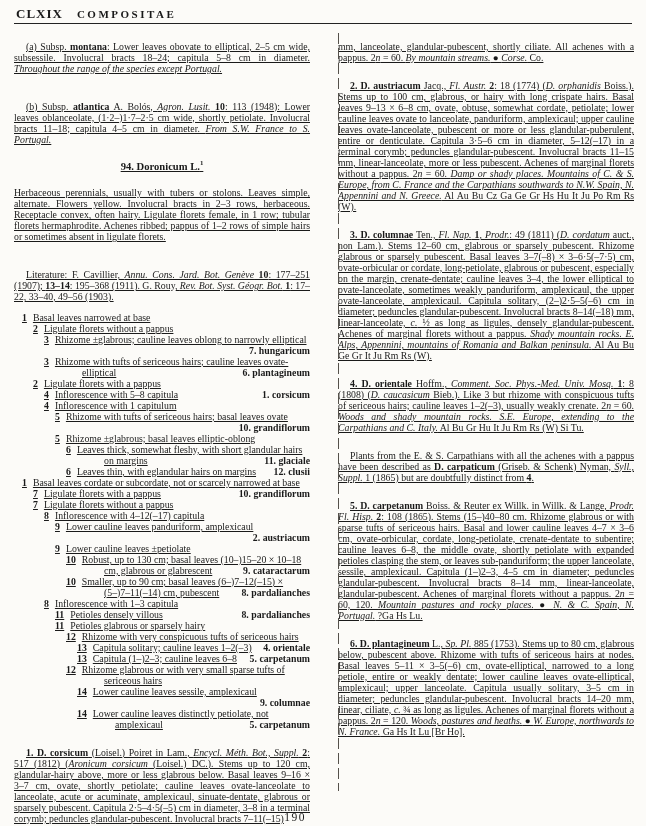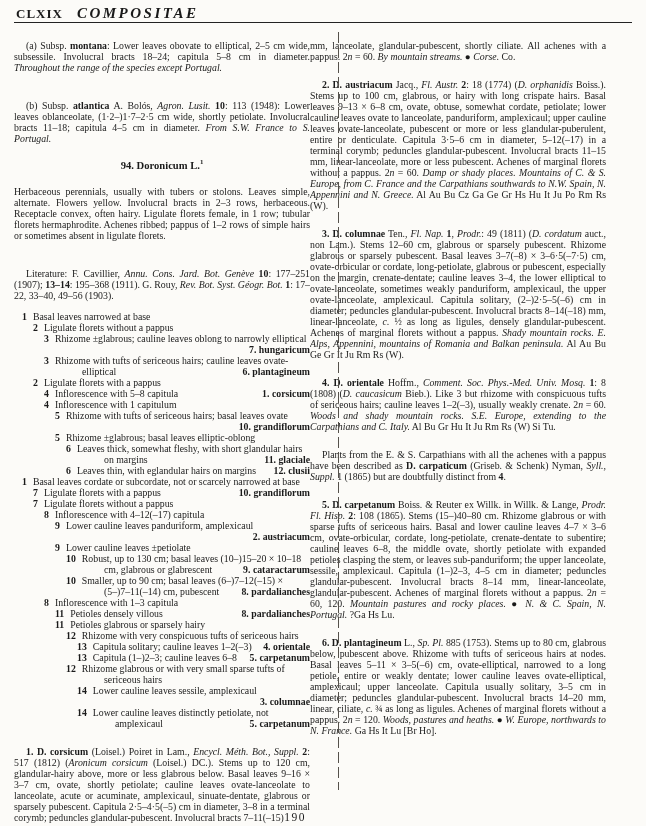--- a/index.html
+++ b/index.html
@@ -6,24 +6,24 @@
   .page {
     width:646px; height:826px; margin:0 auto; box-sizing:border-box;
     background:#fcfbf8; color:#1a1a1a;
     font-family:"Liberation Serif","DejaVu Serif",serif;
     font-size:9.8px; line-height:11px;
     padding:8px 14px 6px; position:relative; overflow:hidden;
   }
   
   .running-head { display:flex; align-items:baseline; gap:14px; padding-left:2px; }
   .head-num { font-weight:bold; font-size:13px; letter-spacing:1px; }
-  .head-family { font-weight:bold; font-style:italic; font-size:15px; letter-spacing:2.5px;text-align:right; }
+  .head-family { font-weight:bold; font-size:11px; letter-spacing:2.5px;text-align:right; }
   .head-rule { border-top:1.7px solid #232323; margin-top:3px; }
   
-  .cols { display:flex; margin-top:7px; position:relative; }
+  .cols { display:flex; gap:28px; margin-top:7px; position:relative;text-decoration:underline; }
   .col { flex:0 0 296px; width:296px; }
   .col-left { display:flex; flex-direction:column; height:772px; }
   .col-right { height:772px; overflow:hidden; }
   .col-divider {
     position:absolute; left:324px; top:2px; bottom:12px; width:1px;
     background:repeating-linear-gradient(180deg,#55514b 0px,#55514b 11px,rgba(85,81,75,0) 11px,rgba(85,81,75,0) 15px);
   }
   
   .para { text-align:justify; }
   .ind  { text-indent:12px; }
@@ -87,21 +87,21 @@
           <div class="key-item" style="padding-left: 79px; text-indent: -38px;"><span class="knum">9</span><span>Lower cauline leaves ±petiolate</span></div>
           <div class="key-item" style="padding-left: 90px; text-indent: -38px;"><span class="knum">10</span><span>Robust, up to 130 cm; basal leaves (10–)15–20 × 10–18 cm, glabrous or glabrescent</span><span class="kref">9. cataractarum</span></div>
           <div class="key-item" style="padding-left: 90px; text-indent: -38px;"><span class="knum">10</span><span>Smaller, up to 90 cm; basal leaves (6–)7–12(–15) × (5–)7–11(–14) cm, pubescent</span><span class="kref">8. pardalianches</span></div>
           <div class="key-item" style="padding-left: 68px; text-indent: -38px;"><span class="knum">8</span><span>Inflorescence with 1–3 capitula</span></div>
           <div class="key-item" style="padding-left: 79px; text-indent: -38px;"><span class="knum">11</span><span>Petioles densely villous</span><span class="kref">8. pardalianches</span></div>
           <div class="key-item" style="padding-left: 79px; text-indent: -38px;"><span class="knum">11</span><span>Petioles glabrous or sparsely hairy</span></div>
           <div class="key-item" style="padding-left: 90px; text-indent: -38px;"><span class="knum">12</span><span>Rhizome with very conspicuous tufts of sericeous hairs</span></div>
           <div class="key-item" style="padding-left: 101px; text-indent: -38px;"><span class="knum">13</span><span>Capitula solitary; cauline leaves 1–2(–3)</span><span class="kref">4. orientale</span></div>
           <div class="key-item" style="padding-left: 101px; text-indent: -38px;"><span class="knum">13</span><span>Capitula (1–)2–3; cauline leaves 6–8</span><span class="kref">5. carpetanum</span></div>
           <div class="key-item" style="padding-left: 90px; text-indent: -38px;"><span class="knum">12</span><span>Rhizome glabrous or with very small sparse tufts of sericeous hairs</span></div>
-          <div class="key-item" style="padding-left: 101px; text-indent: -38px;"><span class="knum">14</span><span>Lower cauline leaves sessile, amplexicaul</span><span class="kref">3. columnae</span></div>
+          <div class="key-item" style="padding-left: 101px; text-indent: -38px;"><span class="knum">14</span><span>Lower cauline leaves sessile, amplexicaul</span><span class="kref">9. columnae</span></div>
           <div class="key-item" style="padding-left: 101px; text-indent: -38px;"><span class="knum">14</span><span>Lower cauline leaves distinctly petiolate, not amplexicaul</span><span class="kref">5. carpetanum</span></div>
         </div>
       <p class="para ind mt"><span class="seg-b">1. D. corsicum</span><span> (Loisel.) Poiret in Lam., </span><span class="seg-i">Encycl. Méth. Bot., Suppl.</span><span class="seg-b"> 2</span><span>: 517 (1812) (</span><span class="seg-i">Aronicum corsicum</span><span> (Loisel.) DC.).  Stems up to 120 cm, glandular-hairy above, more or less glabrous below.  Basal leaves 9–16 × 3–7 cm, ovate, shortly petiolate; cauline leaves ovate-lanceolate to lanceolate, acute or acuminate, amplexicaul, sinuate-dentate, glabrous or sparsely pubescent.  Capitula 2·5–4·5(–5) cm in diameter, 3–8 in a terminal corymb; peduncles glandular-pubescent.  Involucral bracts 7–11(–15)</span></p>
       <div class="footnote-block">
         <div class="footnote-rule"></div>
         <div class="footnote"><span class="seg-sup">1</span><span> By I. K. Ferguson.</span></div>
       </div>
     </div>
 
     <div class="col col-right">

